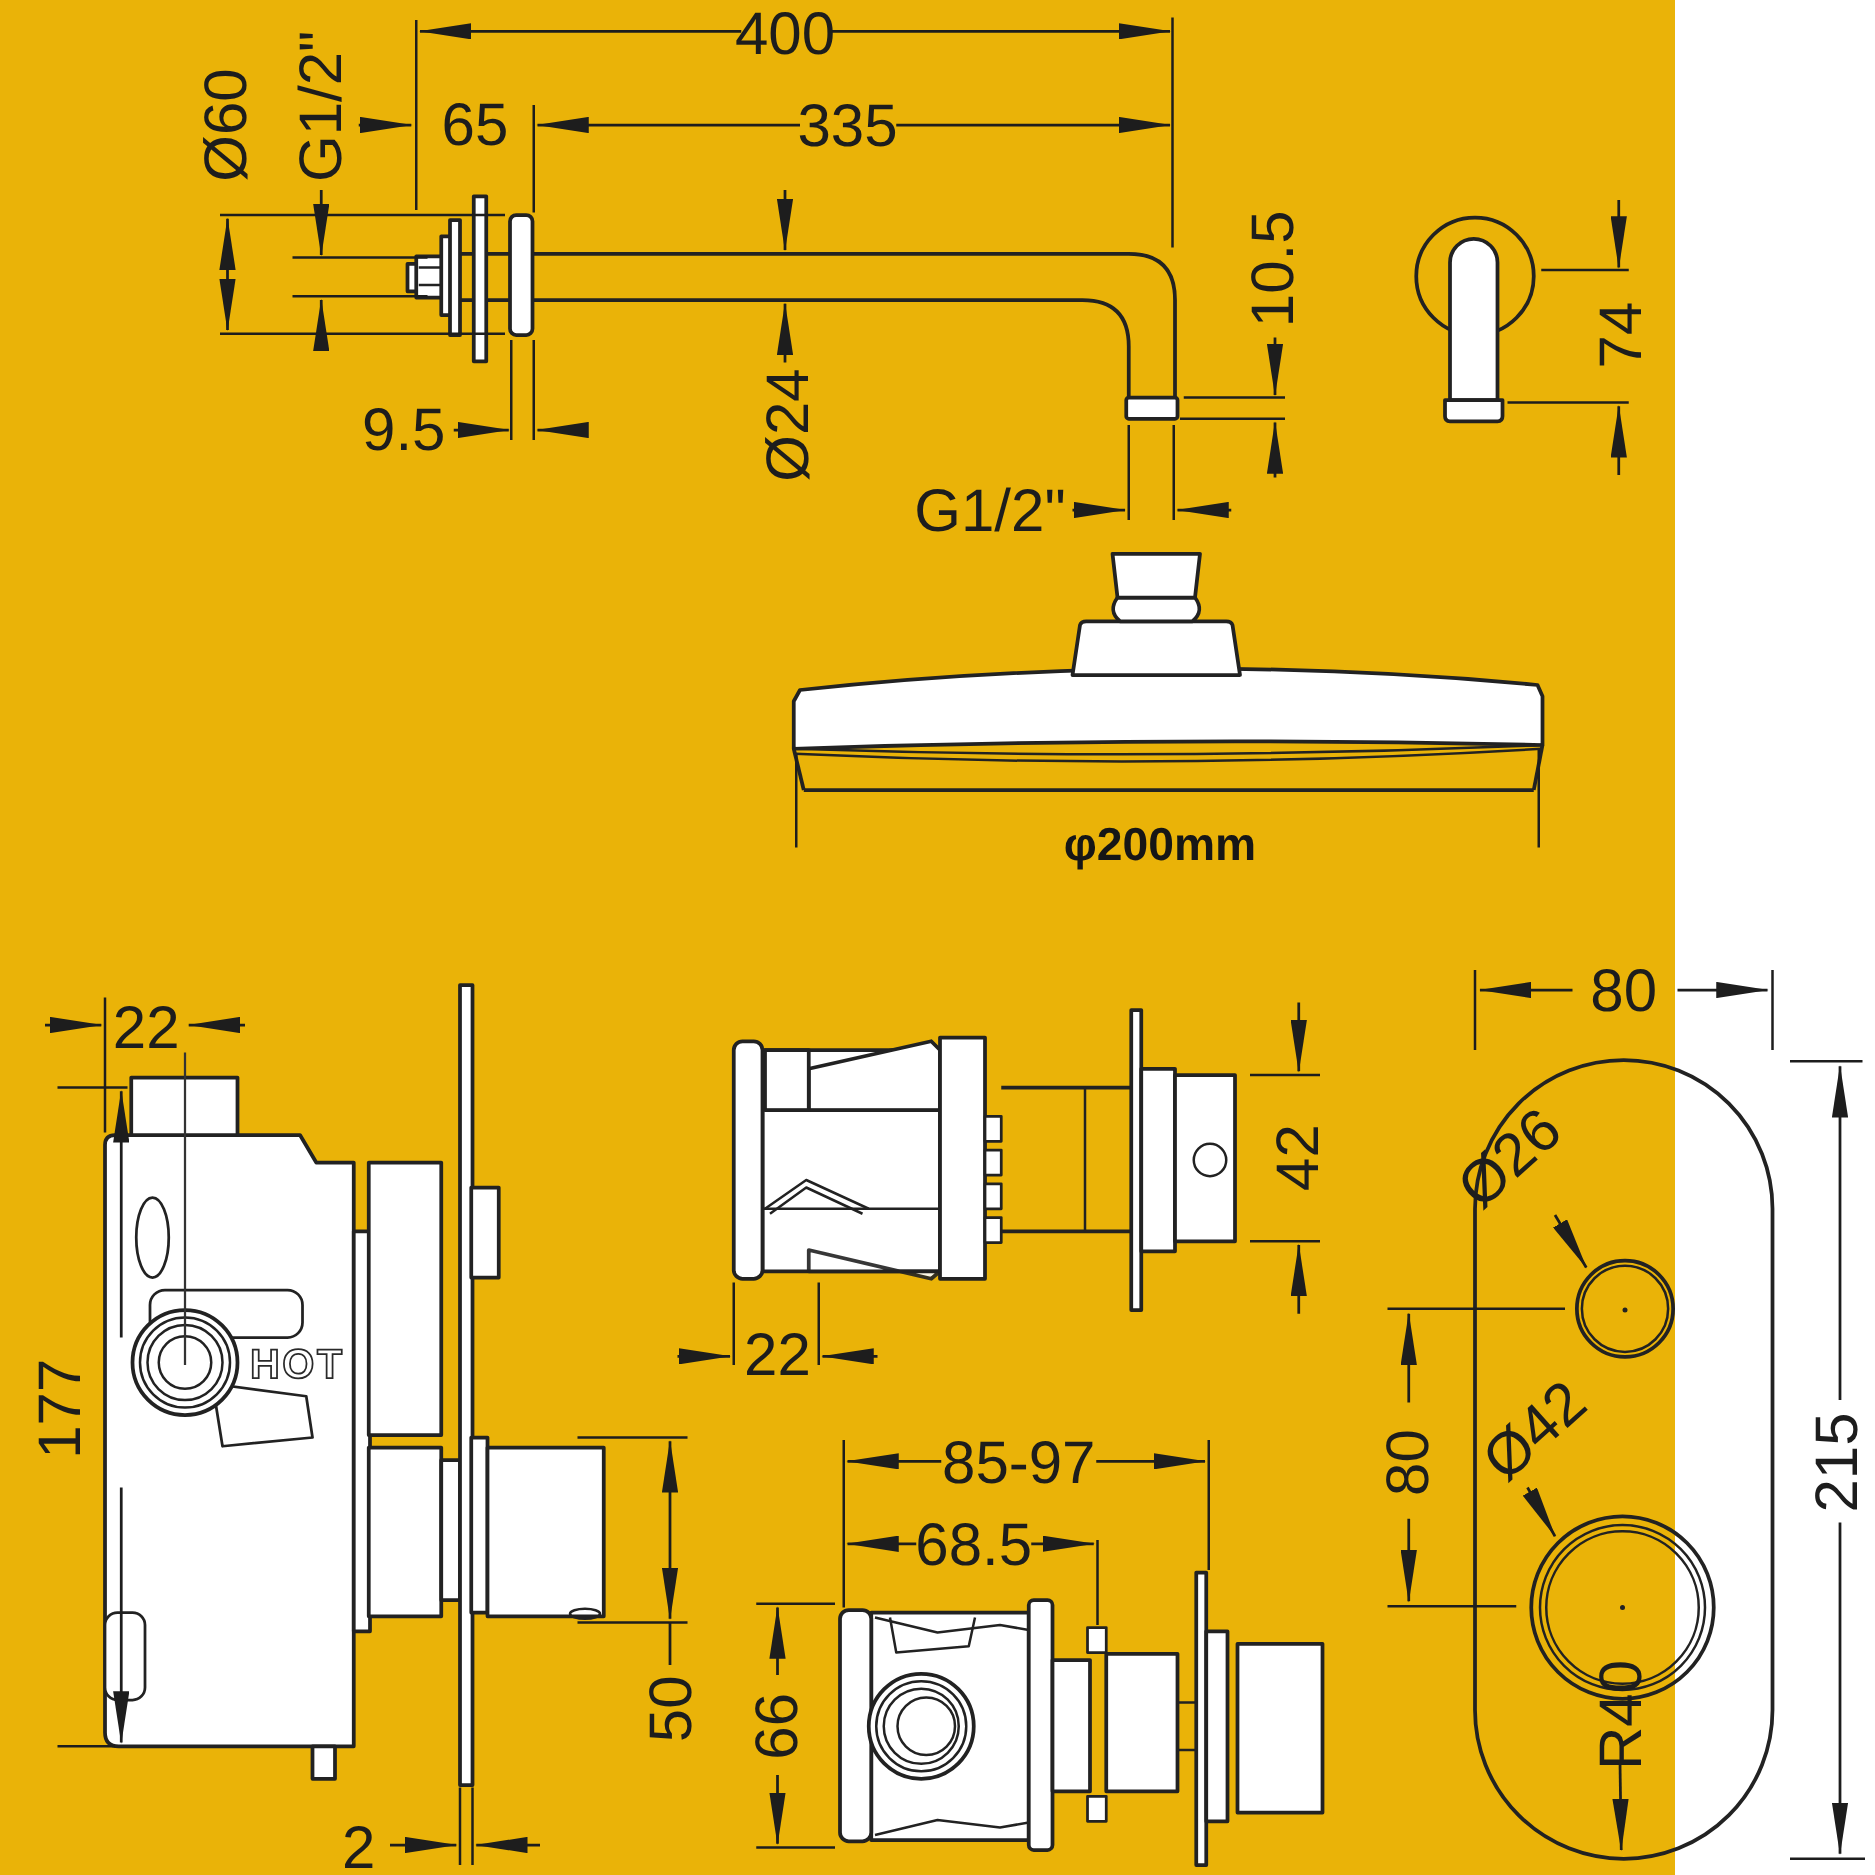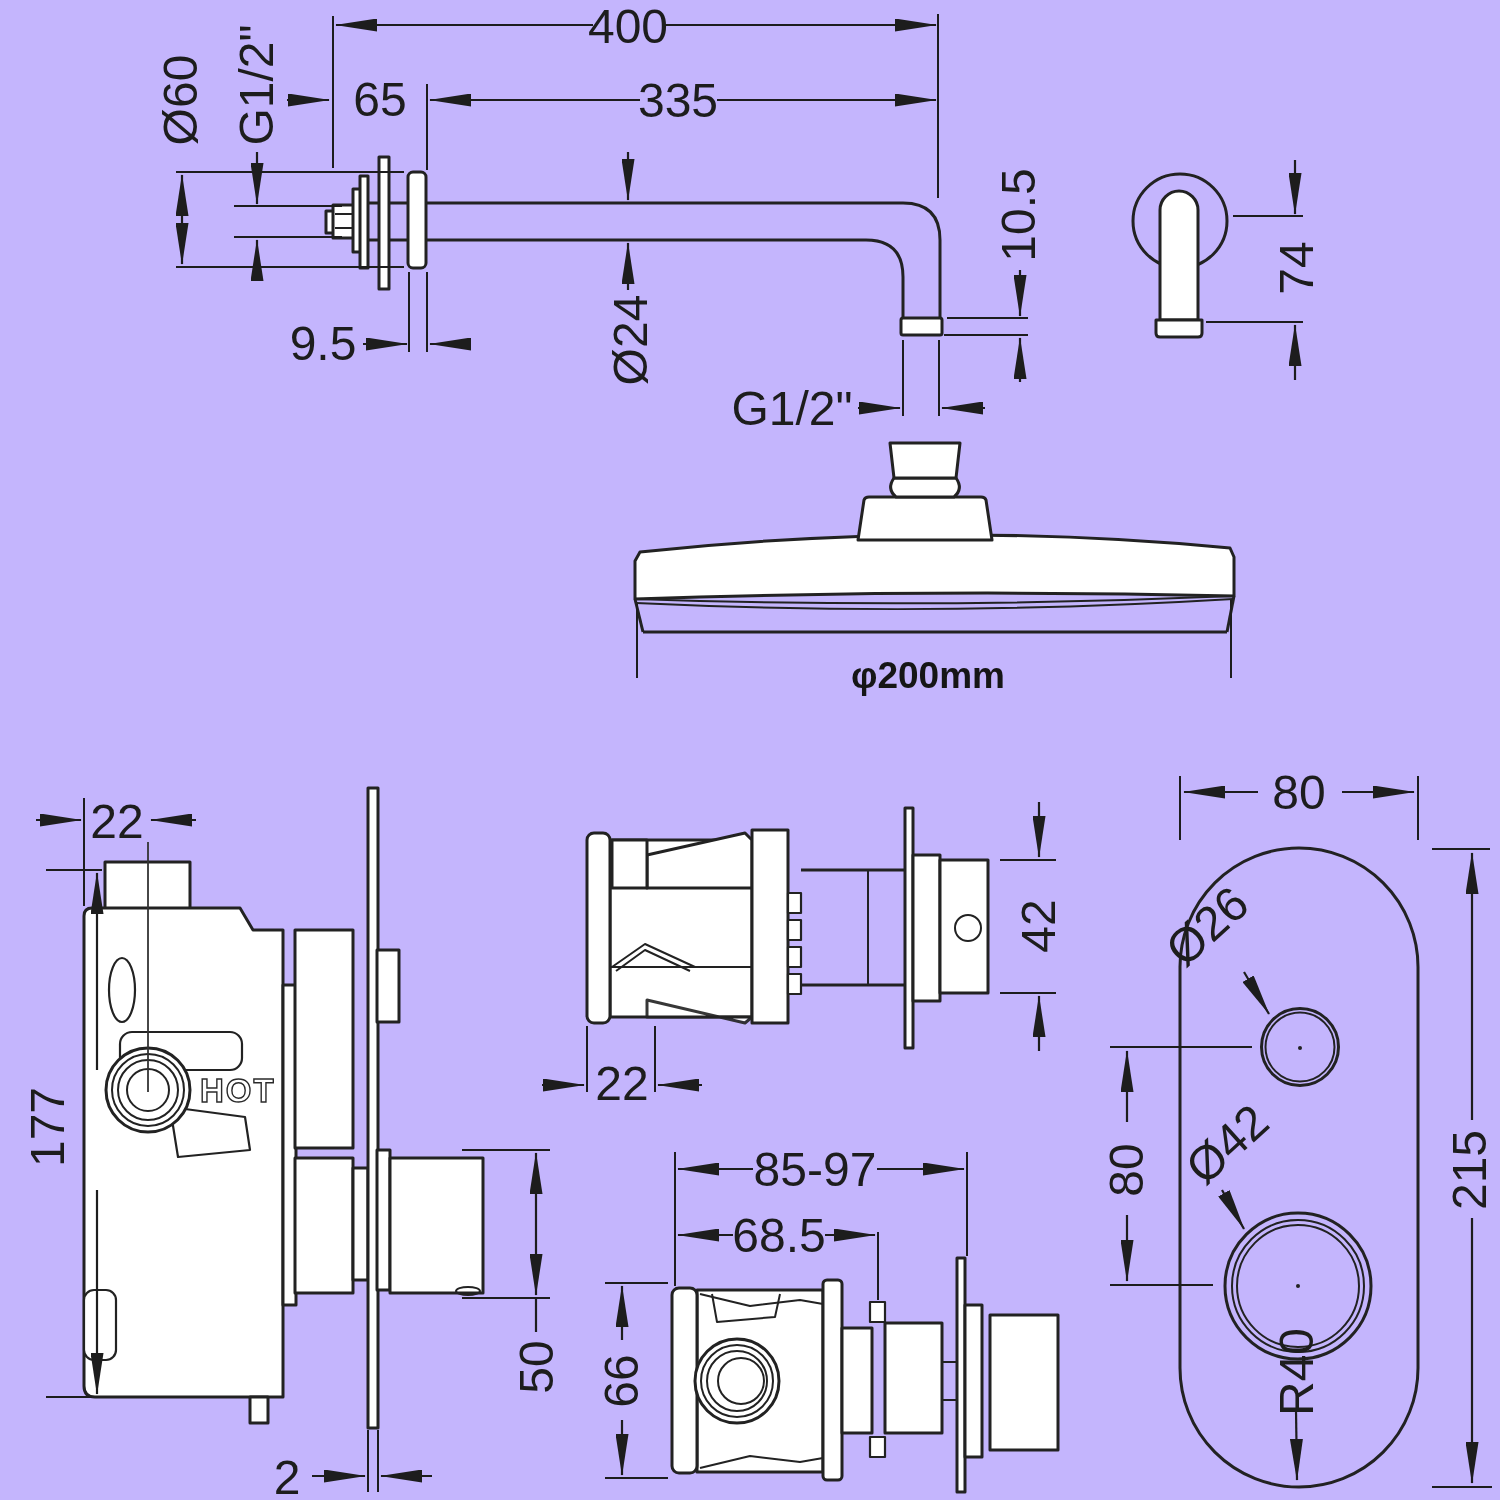--- a/index.html
+++ b/index.html
@@ -1,16 +1,16 @@
 <!DOCTYPE html>
 <html><head>
 <meta charset="utf-8">
 <style>
   html,body{margin:0;padding:0;background:#fff;}
-  #stage{width:1500px;height:1500px;position:relative;background:#c4b5fd;}
+  #stage{width:1340px;height:1500px;position:relative;background:#eab308;}
   svg{display:block;}
   .o  {fill:none;stroke:#222;stroke-width:3;stroke-linejoin:round;}
   .of {fill:#fff;stroke:#222;stroke-width:3;stroke-linejoin:round;}
   .o2 {fill:none;stroke:#222;stroke-width:2;stroke-linejoin:round;}
   .of2{fill:#fff;stroke:#222;stroke-width:2.2;stroke-linejoin:round;}
   .dl {fill:none;stroke:#1d1d1d;stroke-width:2.2;}
   .x  {fill:none;stroke:#1d1d1d;stroke-width:2;}
   .cl {fill:none;stroke:#333;stroke-width:1.8;}
   .d  {font-family:"Liberation Sans",sans-serif;font-size:48px;fill:#1d1d1d;}
   .hot{font-family:"Liberation Sans",sans-serif;font-size:33px;font-weight:bold;fill:#fff;stroke:#2a2a2a;stroke-width:1.4px;letter-spacing:2px;}

